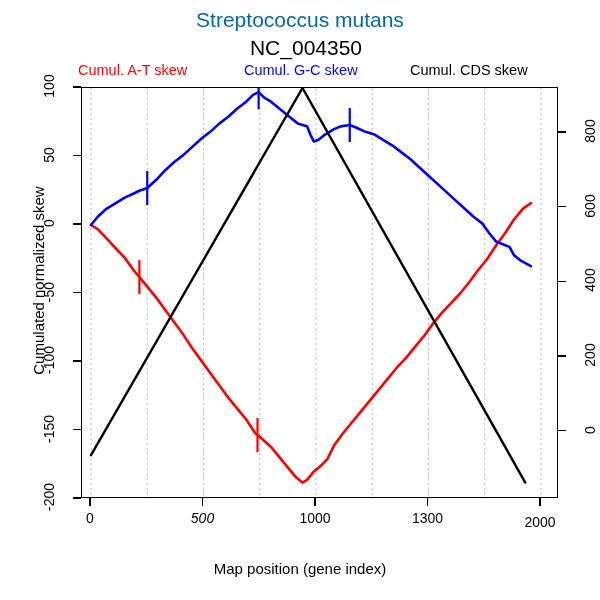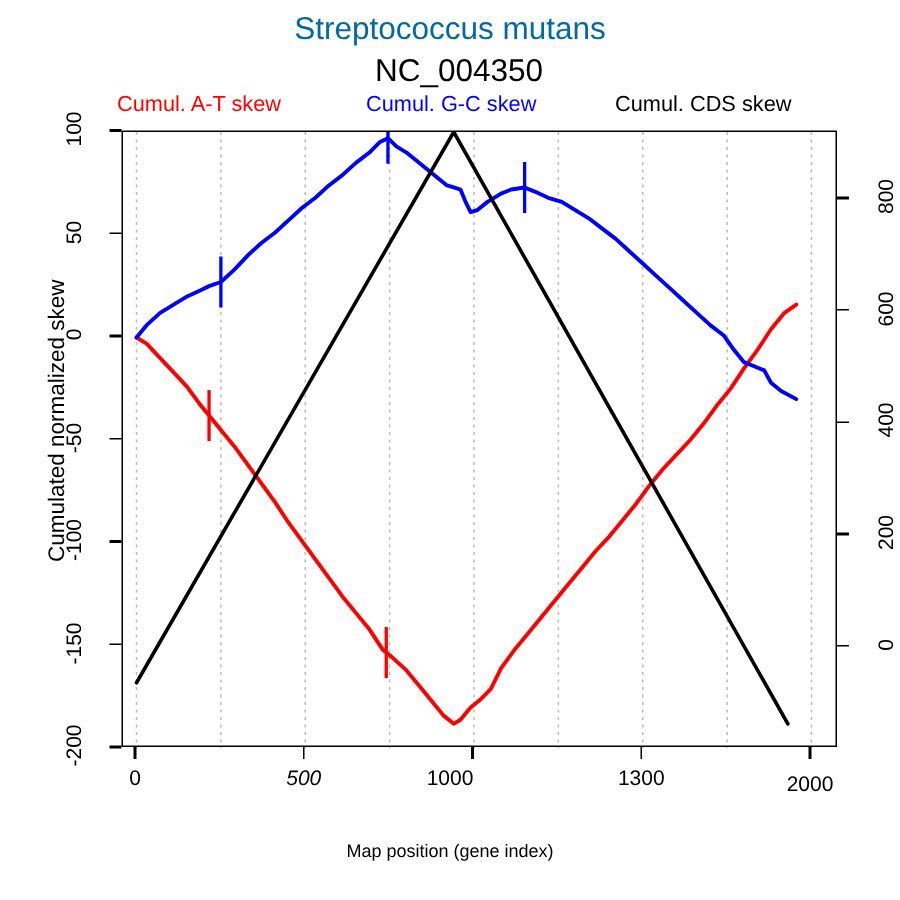--- a/index.html
+++ b/index.html
@@ -34,21 +34,21 @@
   .ylab{
     position:absolute;
     left:-92px;top:272px;
     width:260px;text-align:center;
     font-size:15px;color:#000;
     transform:rotate(-90deg);
     transform-origin:center center;
   }
   .xlab{
     position:absolute;left:0;top:560px;width:600px;
-    text-align:center;font-size:12px;color:#000;
+    text-align:center;font-size:15px;color:#000;
   }
 
   .plotbox{
     position:absolute;
     left:81px;top:87px;width:477px;height:411px;
     border:1.4px solid #000;
     box-sizing:border-box;
     background:#fff;
   }
   .plotsvg{position:absolute;left:0;top:0;}
@@ -113,21 +113,21 @@
         </g>
     </svg>
   </div>
 
   <div id="ticks-layer">
       <div class="tickline" style="left: 89.3px; top: 498px; width: 1.4px; height: 8px;"></div>
       <div class="ticklabel xl" style="left: 50px; top: 510px; width: 80px;">0</div>
       <div class="tickline" style="left: 201.8px; top: 498px; width: 1.4px; height: 8px;"></div>
       <div class="ticklabel xl" style="left: 162.5px; top: 510px; width: 80px; font-style: italic;">500</div>
       <div class="tickline" style="left: 314.3px; top: 498px; width: 1.4px; height: 8px;"></div>
-      <div class="ticklabel xl" style="left: 260px; top: 510px; width: 80px;">1000</div>
+      <div class="ticklabel xl" style="left: 275px; top: 510px; width: 80px;">1000</div>
       <div class="tickline" style="left: 426.8px; top: 498px; width: 1.4px; height: 8px;"></div>
       <div class="ticklabel xl" style="left: 387.5px; top: 510px; width: 80px;">1300</div>
       <div class="tickline" style="left: 539.3px; top: 498px; width: 1.4px; height: 8px;"></div>
       <div class="ticklabel xl" style="left: 500px; top: 484px; width: 80px; margin-top: 30px;">2000</div>
       <div class="tickline" style="left: 73px; top: 86.3px; width: 8px; height: 1.4px;"></div>
       <div class="ticklabel yl-left" style="left: 29px; top: 78px; width: 40px;">100</div>
       <div class="tickline" style="left: 73px; top: 154.8px; width: 8px; height: 1.4px;"></div>
       <div class="ticklabel yl-left" style="left: 29px; top: 146.5px; width: 40px;">50</div>
       <div class="tickline" style="left: 73px; top: 223.3px; width: 8px; height: 1.4px;"></div>
       <div class="ticklabel yl-left" style="left: 29px; top: 215px; width: 40px;">0</div>

